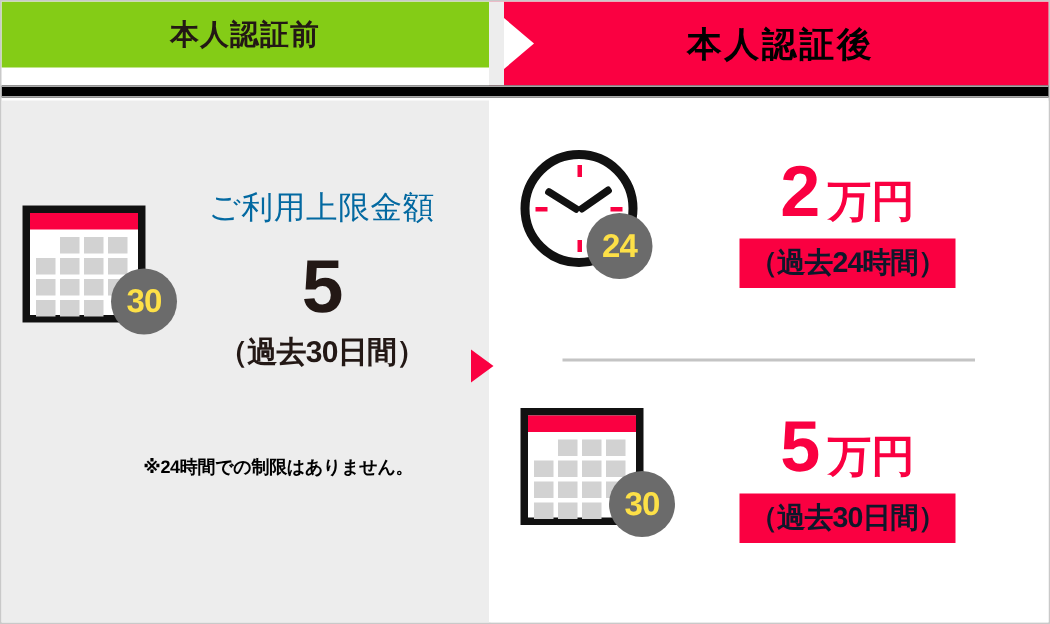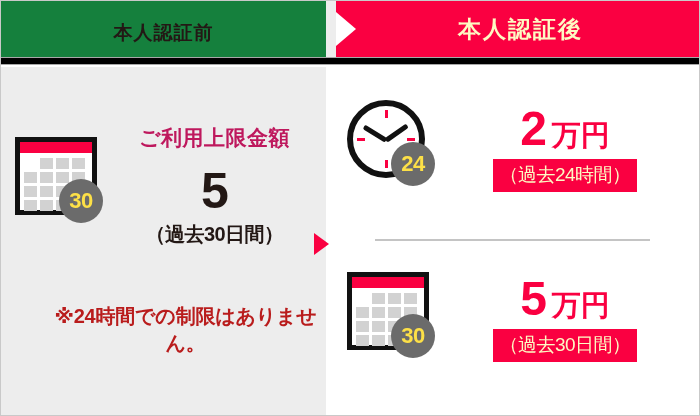--- a/index.html
+++ b/index.html
@@ -17,36 +17,36 @@
   }
 
   
   .header {
     position: absolute; left: 0; top: 0;
     width: 700px; height: 56px;
     display: flex;
   }
   .header-left {
     position: relative;
-    width: 325px; height: 64px;
-    background: #15803d;
+    width: 325px; height: 44px;
+    background: #84cc16;
     display: flex; align-items: center; justify-content: center;
   }
   .header-left-label {
     font-size: 19px; font-weight: bold; color: #231815;
     letter-spacing: 1px;
   }
   .header-right {
     position: relative;
     width: 375px; height: 56px;
     background: #fa0041;
     display: flex; align-items: center; justify-content: center;
   }
   .header-right-label {
-    font-size: 23px; font-weight: bold; color: #fef9c3;
+    font-size: 23px; font-weight: bold; color: #000000;
     letter-spacing: 2px;
     margin-left: 14px;
   }
   
   .header-arrow {
     position: absolute; left: 10px; top: 11px;
     width: 0; height: 0;
     border-top: 17px solid transparent;
     border-bottom: 17px solid transparent;
     border-left: 20px solid #ffffff;
@@ -103,21 +103,21 @@
     position: relative;
     width: 108px; height: 110px;
     flex: 0 0 108px;
   }
   .left-text-col {
     flex: 1 1 auto;
     display: flex; flex-direction: column; align-items: center;
     padding-right: 6px;
   }
   .cap-label {
-    font-size: 21px; font-weight: bold; color: #be185d;
+    font-size: 21px; font-weight: normal; color: #0369a1;
     letter-spacing: 0.5px;
     margin-bottom: 14px;
   }
   .amount-dark {
     display: flex; align-items: baseline; justify-content: center;
     color: #231815;
     line-height: 1;
   }
   .amount-dark .num {
     font-size: 50px; font-weight: bold; letter-spacing: -1px;
@@ -127,21 +127,21 @@
   }
   .period-dark {
     font-size: 20px; font-weight: bold; color: #231815;
     margin-top: 5px;
     letter-spacing: -0.5px;
   }
   .footnote {
     position: absolute; left: 0; top: 236px;
     width: 325px;
     text-align: center;
-    font-size: 20px; font-weight: bold; color: #b91c1c;
+    font-size: 12px; font-weight: bold; color: #000000;
     letter-spacing: -0.2px;
     padding-left: 44px;
   }
 
   
   .right-row {
     position: absolute; left: 16px;
     width: 340px; height: 118px;
     display: flex; align-items: center;
   }
@@ -162,22 +162,22 @@
   }
   .amount-red .num {
     font-size: 48px; font-weight: bold; letter-spacing: -1px;
   }
   .amount-red .unit {
     font-size: 29px; font-weight: bold; margin-left: 6px;
   }
   .period-badge {
     margin-top: 6px;
     background: #fa0041;
-    color: #fef9c3;
-    font-size: 19px; font-weight: normal;
+    color: #0f172a;
+    font-size: 19px; font-weight: bold;
     padding: 3px 6px 4px 6px;
     letter-spacing: -0.5px;
     white-space: nowrap;
   }
   .row-divider {
     position: absolute; left: 48px; top: 172px;
     width: 275px; height: 2px;
     background: #c4c4c4;
   }
 
@@ -236,21 +236,21 @@
   .badge {
     position: absolute;
     width: 44px; height: 44px;
     border-radius: 50%;
     background: #6b6b6b;
     color: #fde047;
     display: flex; align-items: center; justify-content: center;
     font-size: 22px; font-weight: bold;
     letter-spacing: -0.5px;
   }
-  .badge.cal-badge { left: 48px; top: 48px; }
+  .badge.cal-badge { left: 63px; top: 48px; }
   .badge.clock-badge { left: 48px; top: 46px; }
 </style>
 </head>
 <body>
 
 <div id="root">
 
   <div class="header">
     <div class="header-left">
       <span class="header-left-label">本人認証前</span>

